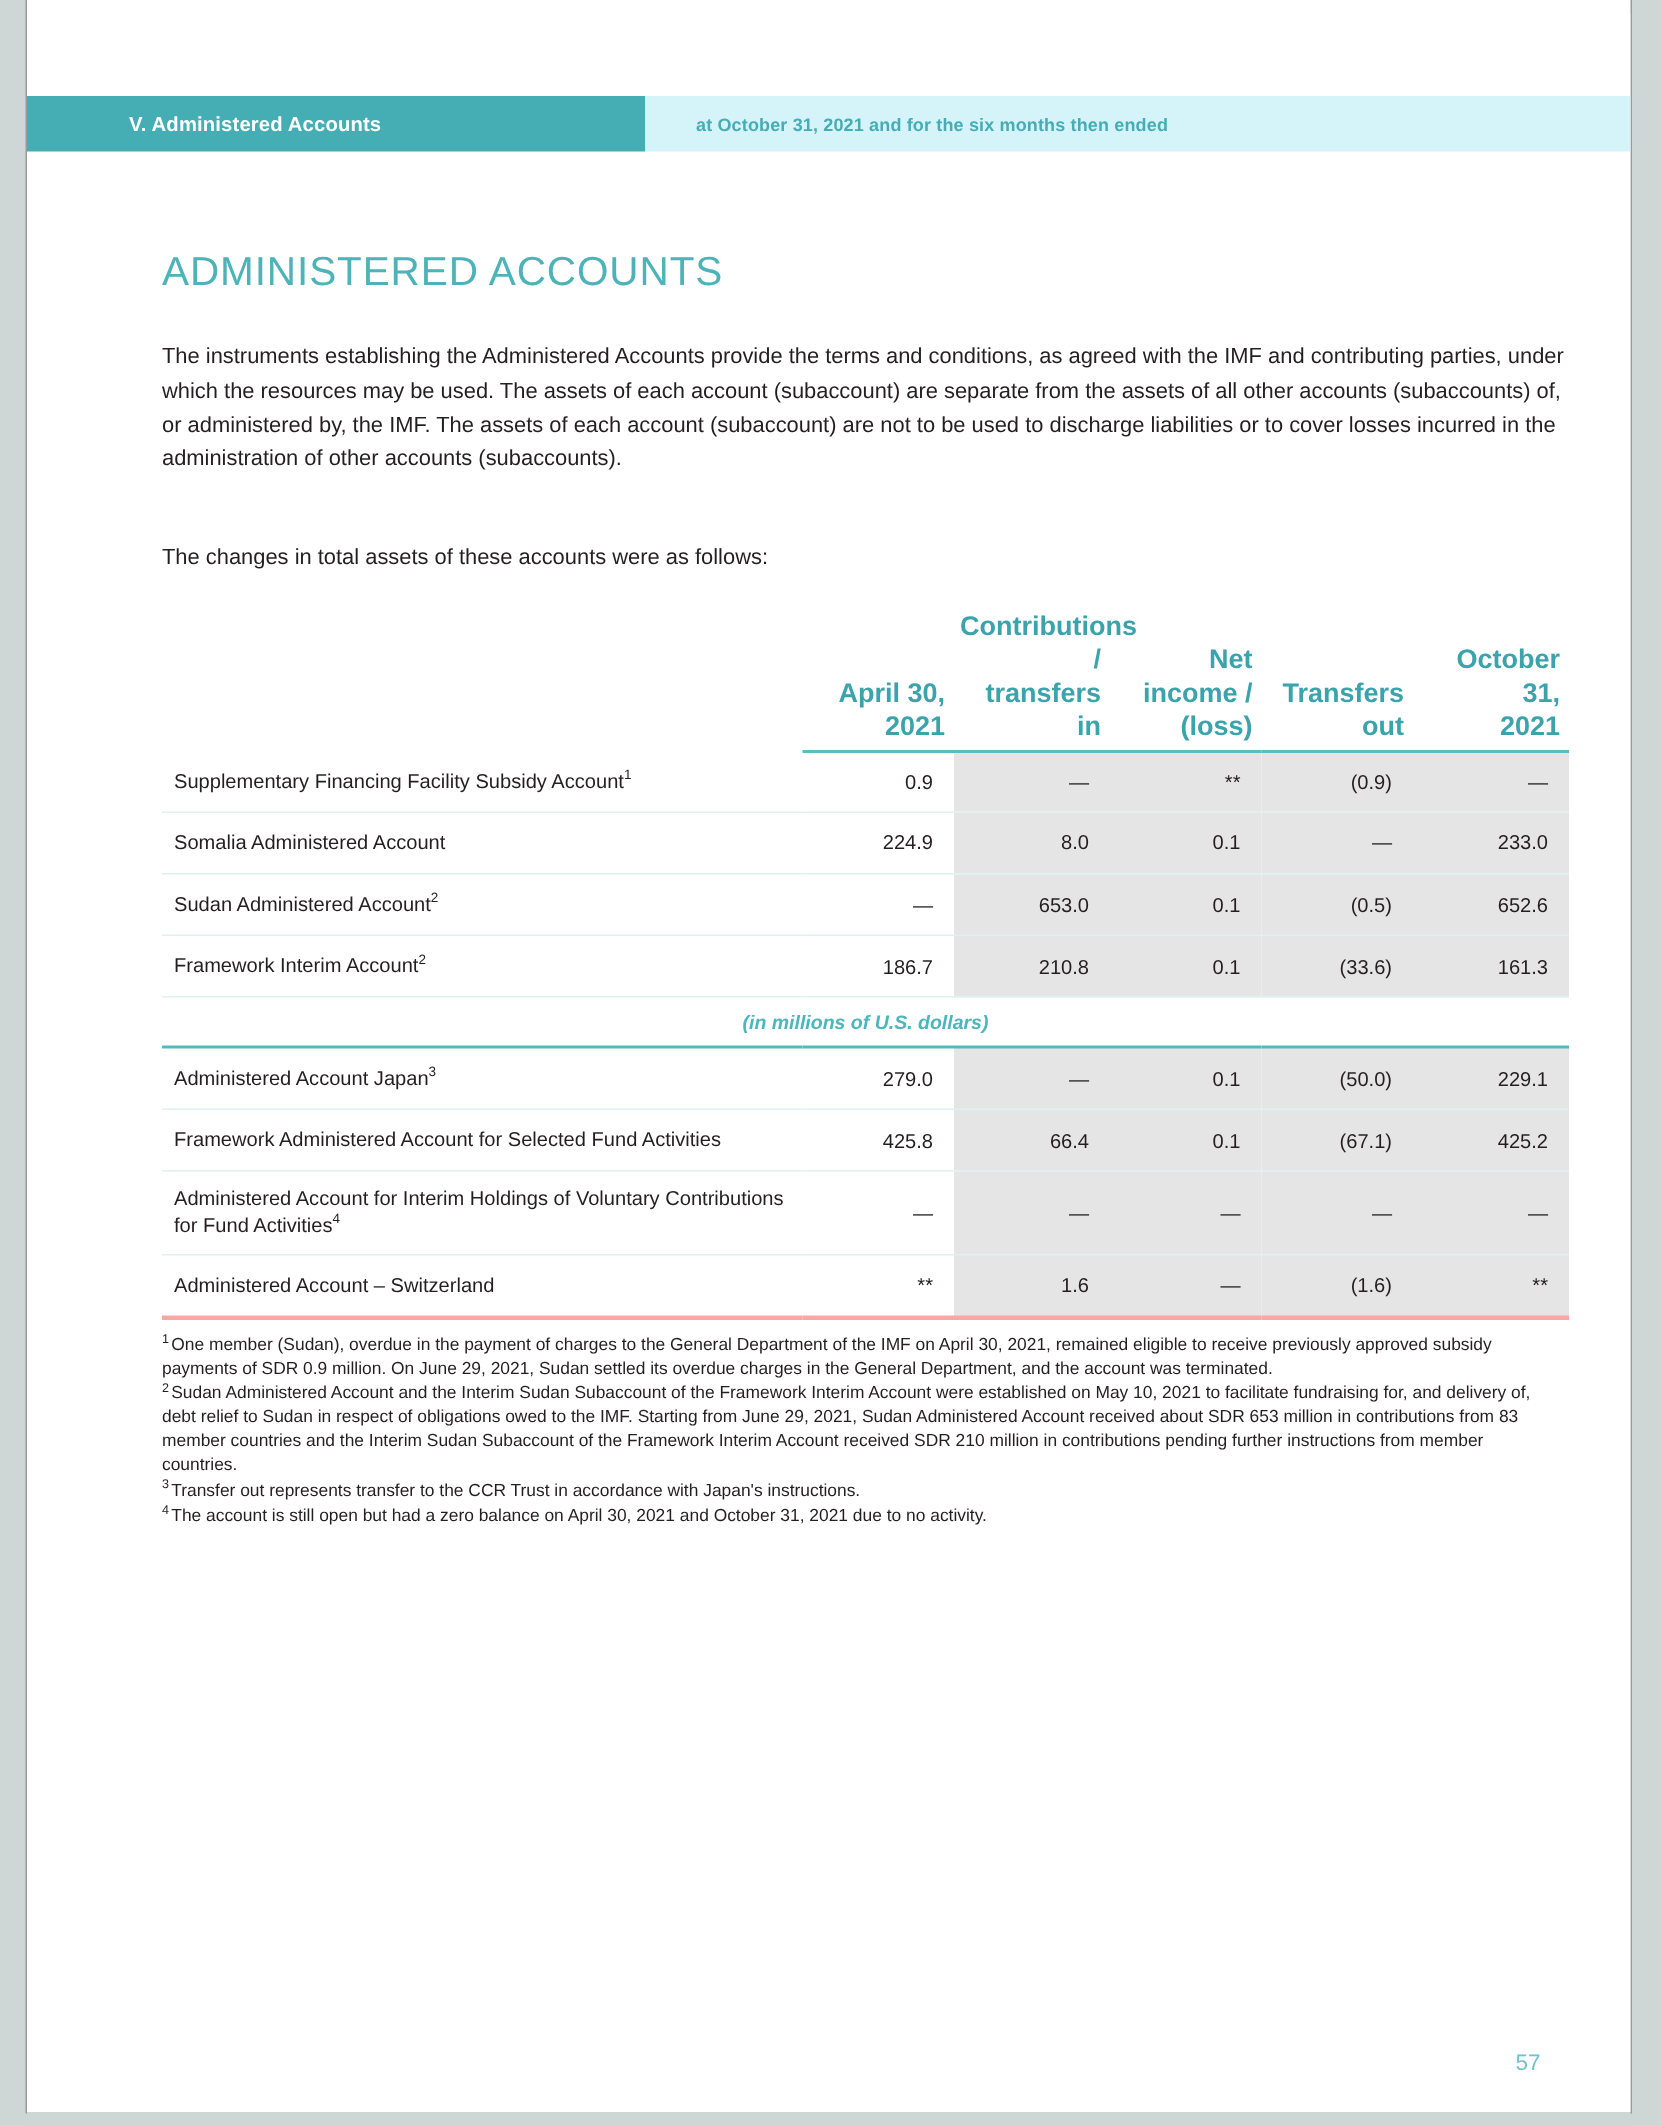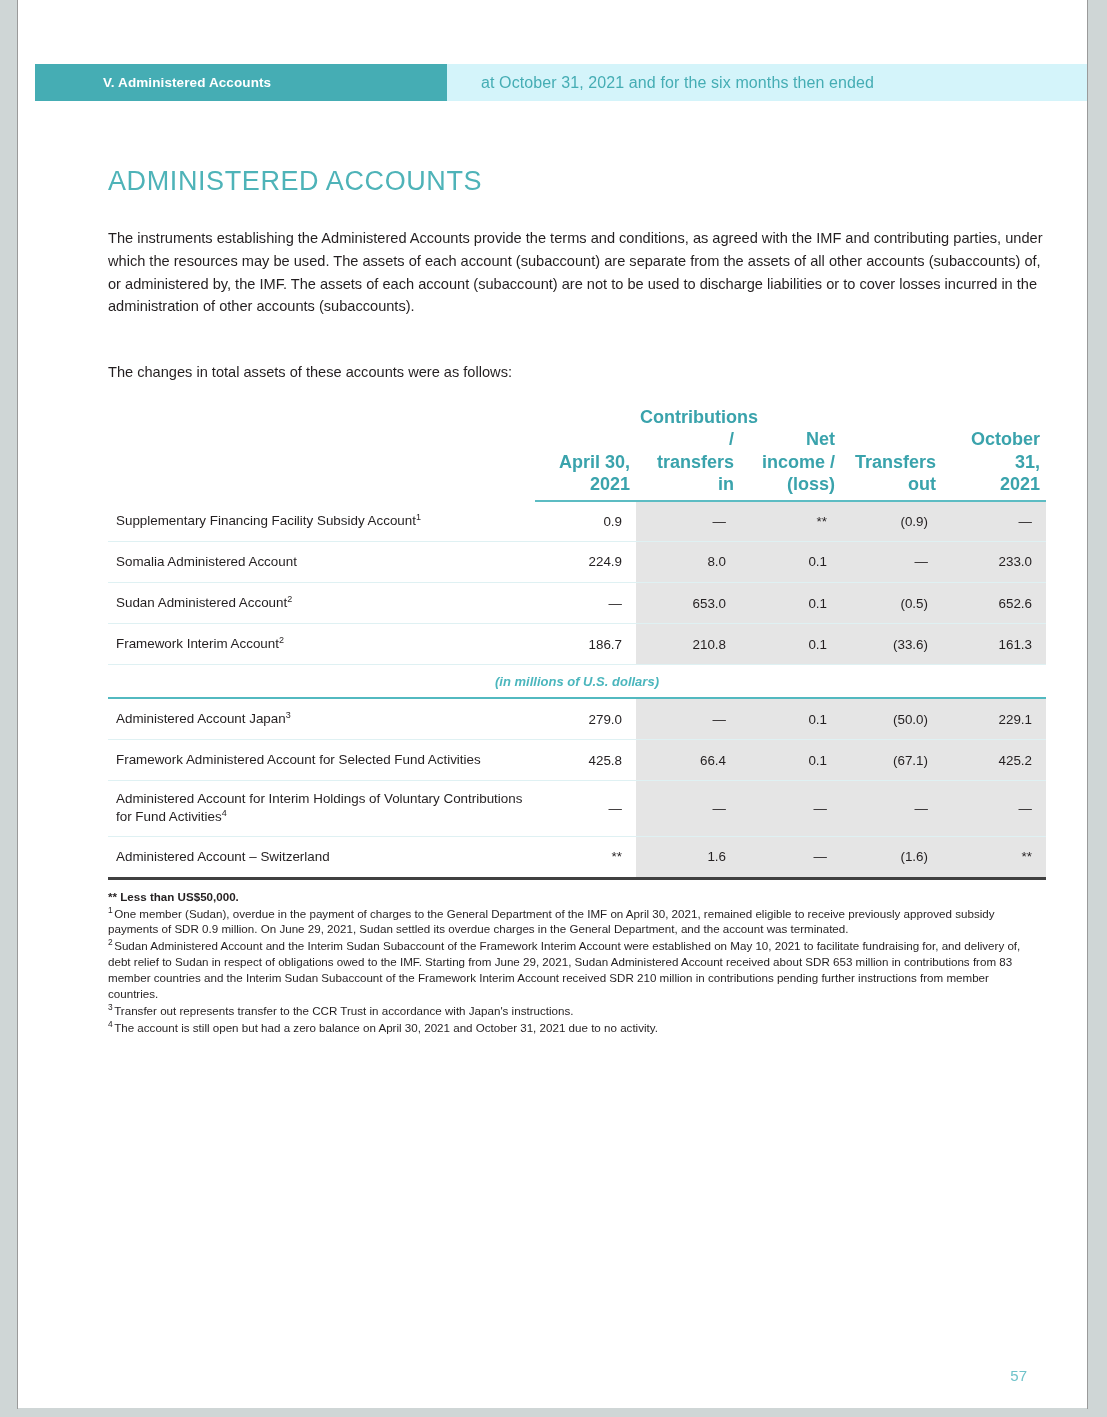--- a/index.html
+++ b/index.html
@@ -41,21 +41,20 @@
   }
 
   
   .header-band {
     position: absolute;
     left: 0;
     top: 55px;
     width: 1069px;
     height: 37px;
     display: flex;
-    margin-left: 17px;
   }
   .header-left {
     width: 412px;
     height: 37px;
     background: #45adb4;
     display: flex;
     align-items: center;
   }
   .header-right {
     flex: 1;
@@ -67,22 +66,22 @@
   .hl-text {
     color: #ffffff;
     font-size: 13.5px;
     font-weight: bold;
     margin-left: 68px;
     white-space: nowrap;
     letter-spacing: .1px;
   }
   .hr-text {
     color: #45adb4;
-    font-size: 16px;
-    font-weight: normal;
+    font-size: 12px;
+    font-weight: bold;
     margin-left: 34px;
     white-space: nowrap;
     letter-spacing: .1px;
   }
 
   
   .content {
     position: absolute;
     left: 90px;
     top: 132px;
@@ -160,21 +159,21 @@
     line-height: 1.35;
   }
   tr.data td.num {
     text-align: right;
     padding-right: 14px;
   }
   tr.data td.shaded {
     background: #e5e5e5;
   }
   tr.data.tall td { padding-top: 9px; padding-bottom: 9px; }
-  tr.data.last td { border-bottom: 3px solid #404040; }
+  tr.data.last td { border-bottom: 3px solid #fca5a5; }
 
   sup.fn {
     font-size: 9px;
     vertical-align: super;
     line-height: 0;
   }
 
   
   .footnotes {
     margin-top: 9px;
@@ -350,24 +349,20 @@
               <td class="num">**</td>
               <td class="num shaded">1.6</td>
               <td class="num shaded">—</td>
               <td class="num shaded">(1.6)</td>
               <td class="num shaded">**</td>
             </tr>
           </tbody>
         </table>
 
         <div class="footnotes">
-          <p class="star">
-            <span>**</span>
-            <span>Less than US$50,000.</span>
-          </p>
           <p>
             <sup>1</sup><span>One member (Sudan), overdue in the payment of charges to the General Department of the IMF on April 30, 2021, remained eligible to receive previously approved subsidy payments of SDR 0.9 million. On June 29, 2021, Sudan settled its overdue charges in the General Department, and the account was terminated.</span>
           </p>
           <p>
             <sup>2</sup><span>Sudan Administered Account and the Interim Sudan Subaccount of the Framework Interim Account were established on May 10, 2021 to facilitate fundraising for, and delivery of, debt relief to Sudan in respect of obligations owed to the IMF. Starting from June 29, 2021, Sudan Administered Account received about SDR 653 million in contributions from 83 member countries and the Interim Sudan Subaccount of the Framework Interim Account received SDR 210 million in contributions pending further instructions from member countries.</span>
           </p>
           <p>
             <sup>3</sup><span>Transfer out represents transfer to the CCR Trust in accordance with Japan's instructions.</span>
           </p>
           <p>

